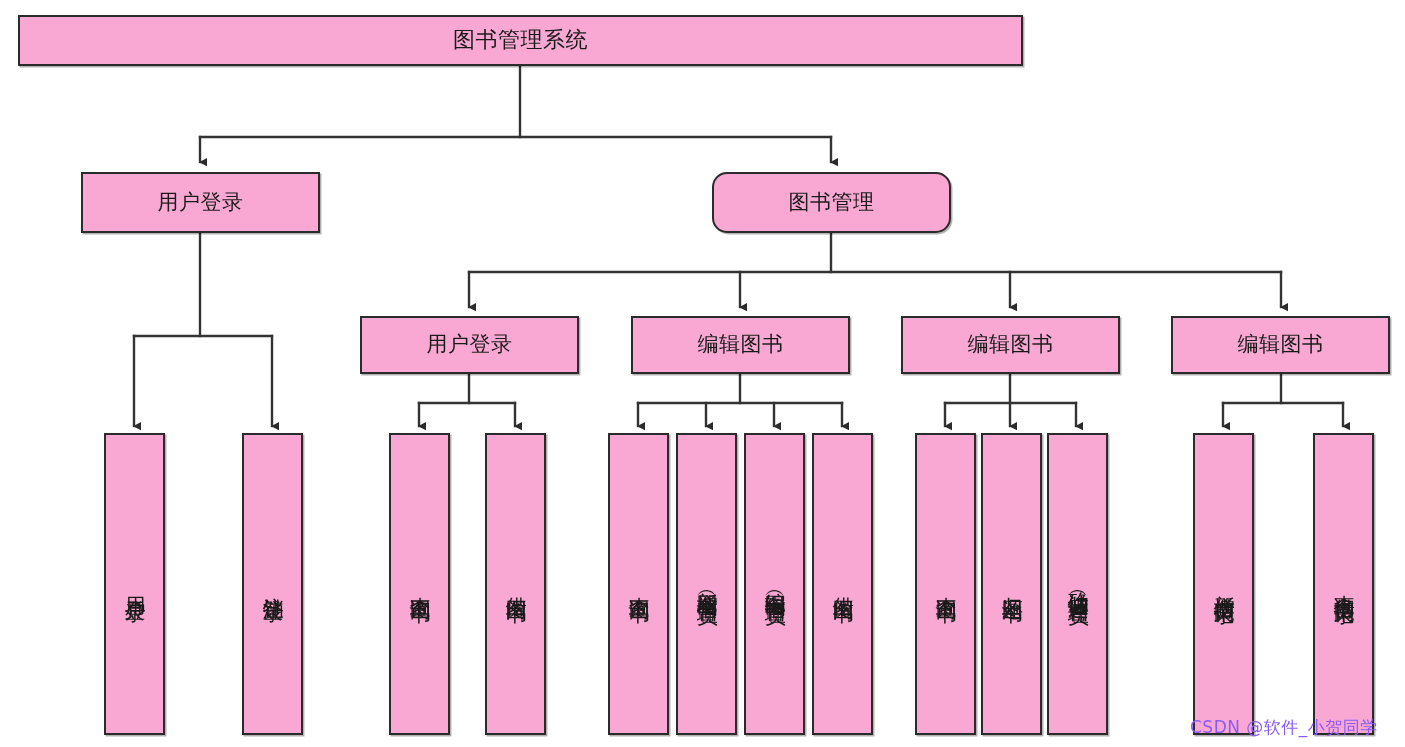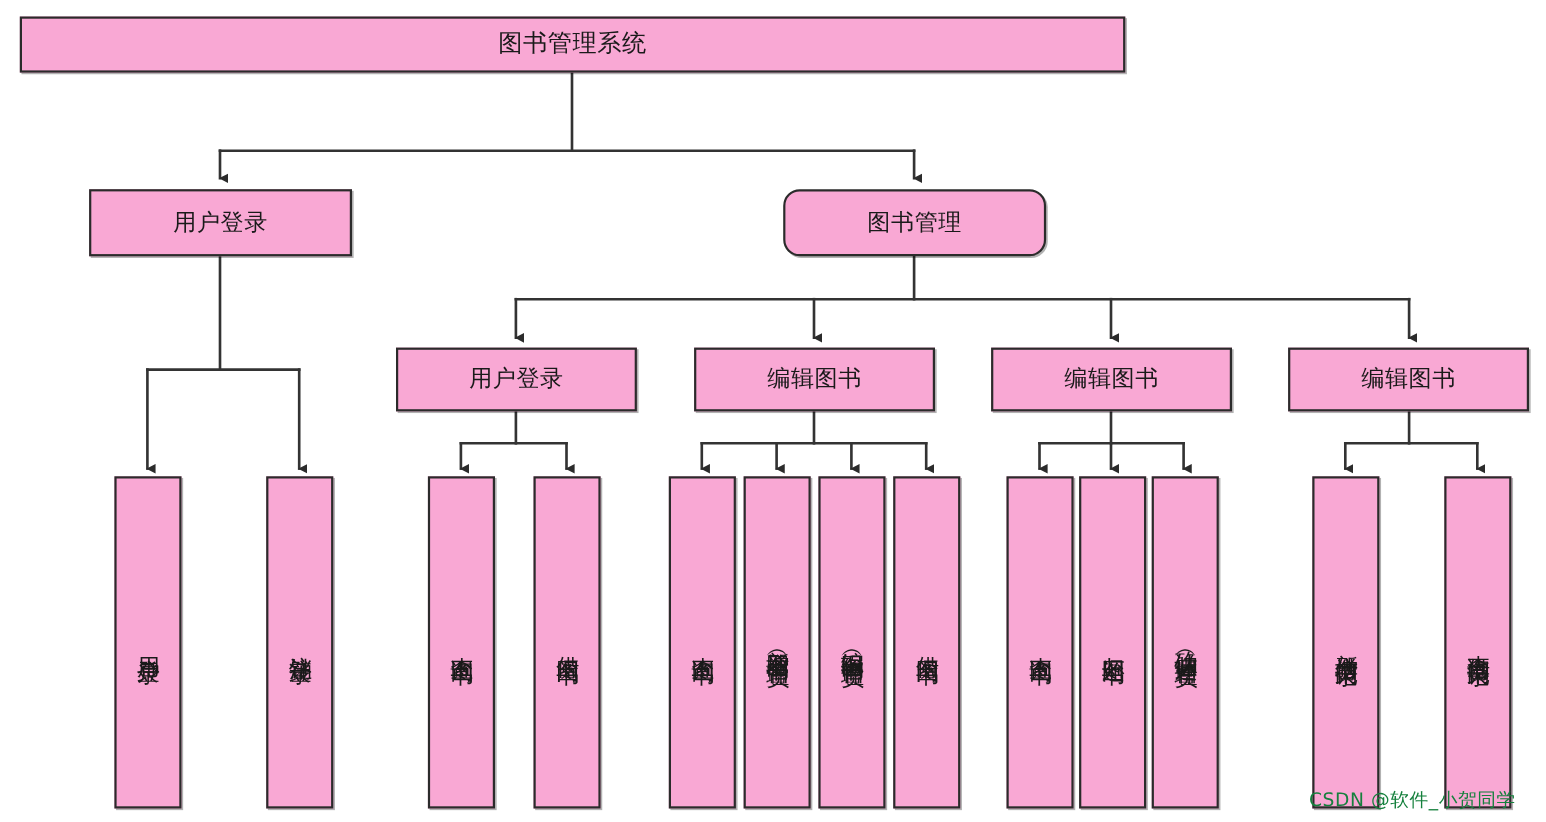--- a/index.html
+++ b/index.html
@@ -57,21 +57,21 @@
     font-size: 21px;
     line-height: 1.30;
     letter-spacing: 2px;
     white-space: normal;
     text-align: center;
     max-height: 100%;
   }
   .watermark {
     position: absolute;
     font-size: 17px;
-    color: #15803d;
+    color: #8b5cf6;
     white-space: nowrap;
     letter-spacing: 0.5px;
   }
 </style>
 </head>
 <body>
 
 <div id="canvas">
 
   <svg class="connectors" viewBox="0 0 1405 747">

